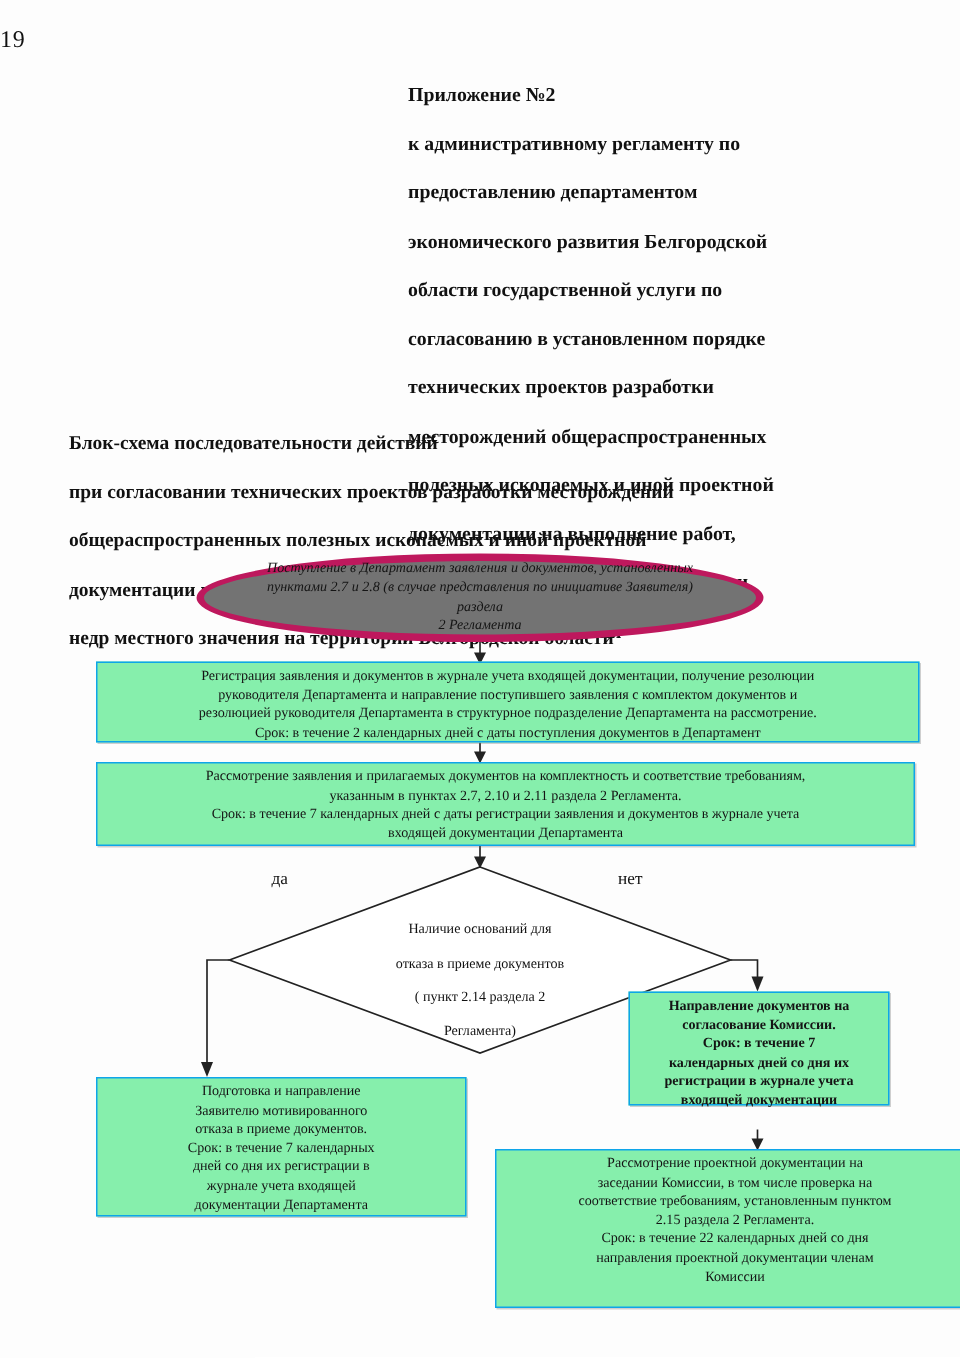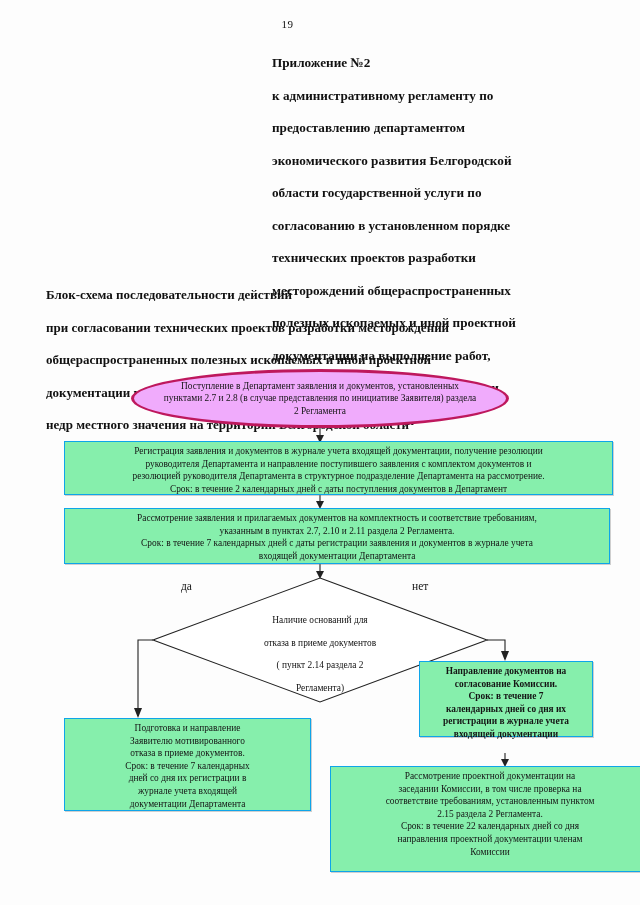--- a/index.html
+++ b/index.html
@@ -19,22 +19,21 @@
     background: #fdfdfd;
     overflow: hidden;
   }
 
   
   .page-number {
     position: absolute;
     top: 18px;
     left: 0;
     width: 575px;
-    text-align: center;
-    font-size: 11px;
+    font-size: 16px;
     letter-spacing: .5px;
   }
   .appendix {
     position: absolute;
     top: 40px;
     left: 272px;
     width: 352px;
     font-weight: bold;
     font-size: 13.2px;
     line-height: 19.3px;
@@ -60,27 +59,28 @@
     text-align: center;
     color: #141414;
   }
   .box {
     border: 1px solid #0ea5e9;
     background: #86efac;
     padding: 3px 5px;
     box-shadow: 1px 1px 0 rgba(120,120,120,.35);
   }
   .ellipse {
-    border: 3px solid #be185d;
+    border: 5px solid #be185d;
     border-radius: 50%;
-    background: #f0abfc;
+    background: #737373;
     display: flex;
     align-items: center;
     justify-content: center;
     padding: 4px 26px;
+    font-style: italic;
   }
   .node p { margin: 0; }
 
   .diamond-text {
     position: absolute;
     text-align: center;
     font-size: 9.4px;
     line-height: 13px;
   }
   .branch-label {

